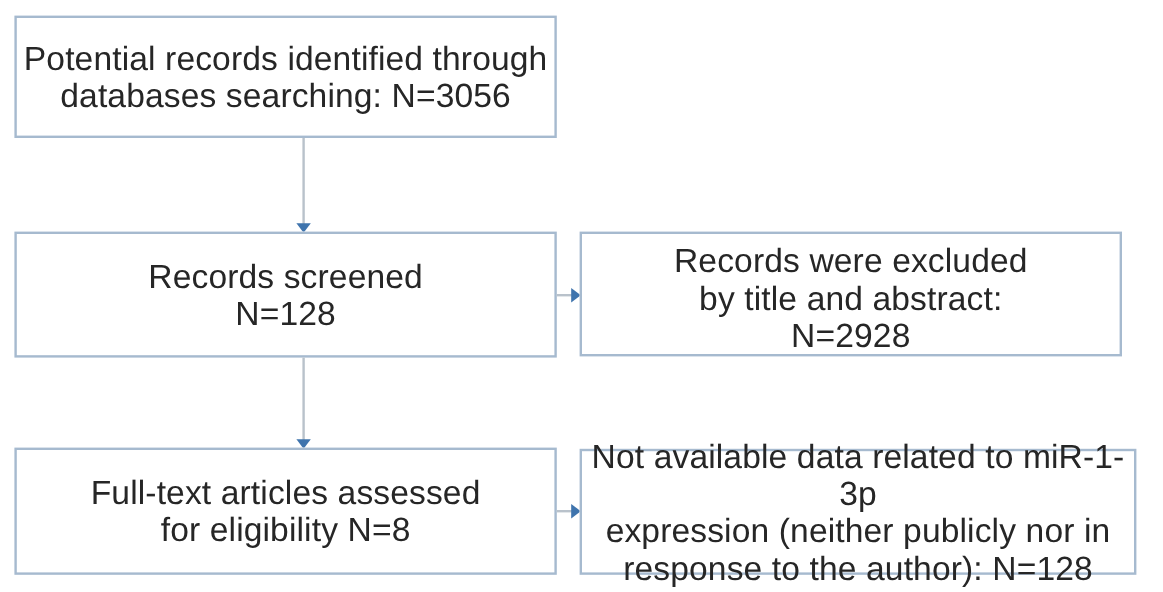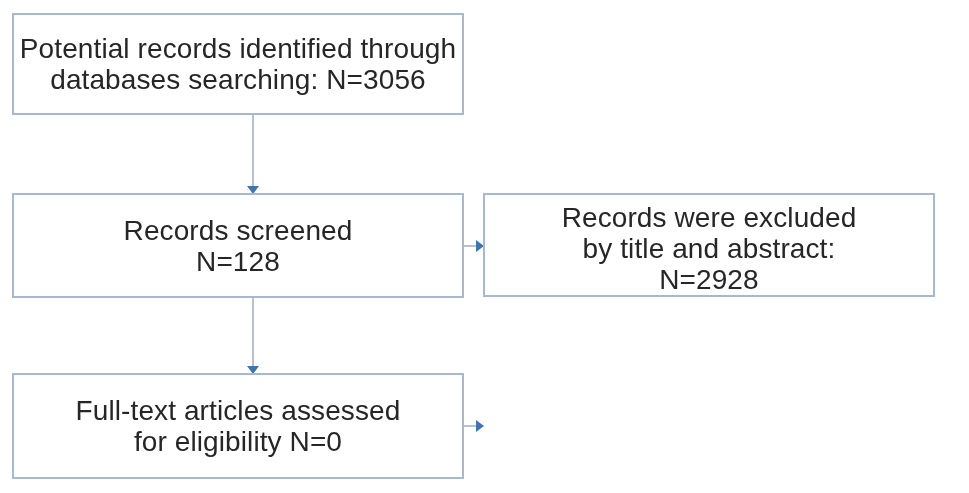--- a/index.html
+++ b/index.html
@@ -98,20 +98,25 @@
     <div class="box-text">Records were excluded
 by title and abstract:
 N=2928</div>
   </div>
 
   <div class="connector v-line vline-2"></div>
   <div class="arrowhead arrow-down ahead-2"></div>
 
   <div class="flow-box box-fulltext">
     <div class="box-text">Full-text articles assessed
-for eligibility N=0</div>
+for eligibility N=8</div>
   </div>
 
   <div class="connector h-line hline-2"></div>
   <div class="arrowhead arrow-right ahead-4"></div>
 
+  <div class="flow-box box-nodata">
+    <div class="box-text">Not available data related to miR-1-3p
+expression (neither publicly nor in
+response to the author): N=128</div>
+  </div>
 
 </div>
 
 </body></html>

